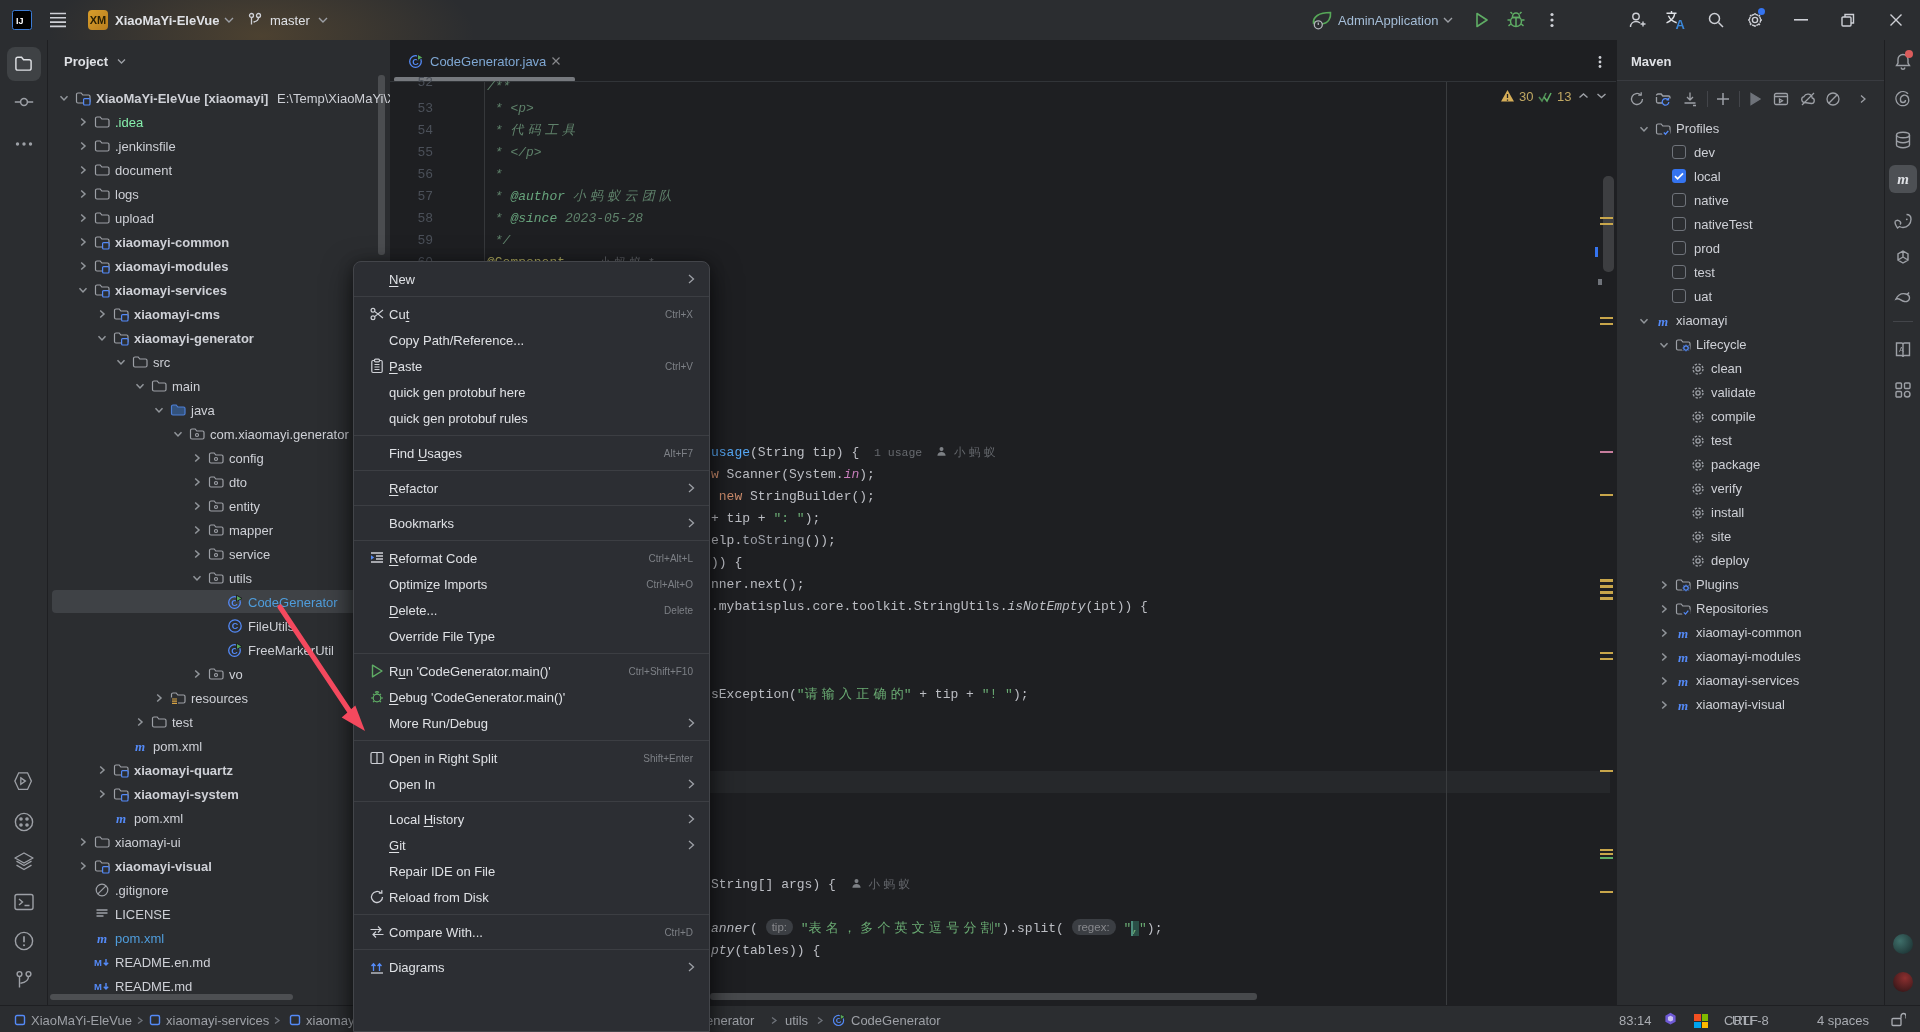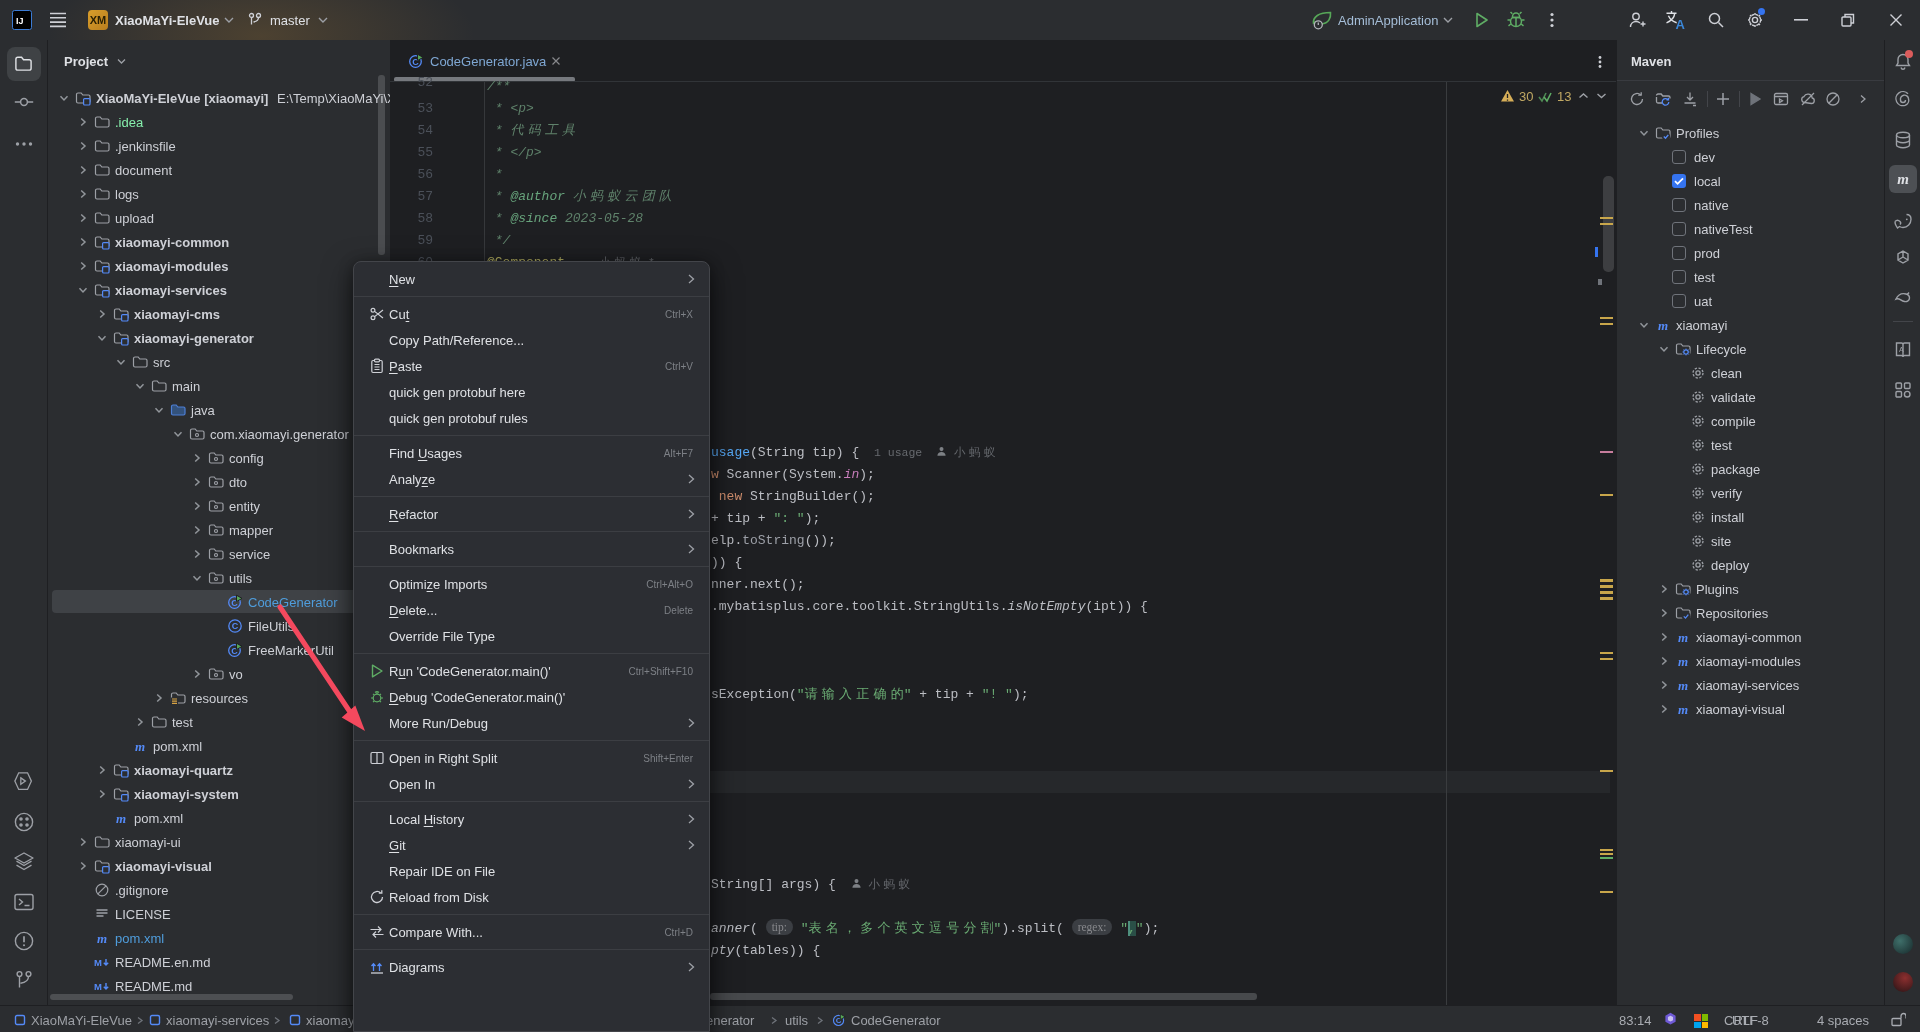--- a/index.html
+++ b/index.html
@@ -29,33 +29,33 @@
 .doc{color:#5f826b;font-style:italic}
 .doctag{color:#67a37c;font-style:italic}
 .kw{color:#cf8e6d}
 .str{color:#6aab73}
 .mtd{color:#56a8f5}
 .fld{color:#c77dbb;font-style:italic}
 .ann{color:#b3ae60}
 .inlay{color:#66696e;font-size:11.5px}
 .cjk{letter-spacing:4.2px;margin-right:-4.2px}
 .cjks{letter-spacing:3.5px;margin-right:-3.5px}
-.chip{display:inline-block;background:#3b3e43;color:#87888c;font-family:Liberation Serif, serif;font-size:11.5px;border-radius:8px;padding:0 6px;line-height:16px;vertical-align:1px}
+.chip{display:inline-block;background:#3b3e43;color:#87888c;font-family:Liberation Sans, sans-serif;font-size:11.5px;border-radius:8px;padding:0 6px;line-height:16px;vertical-align:1px}
 
 #menu{left:353px;top:261px;width:357px;height:771px;background:#2c2e33;border:1px solid #43454a;border-radius:8px 8px 0 0;box-shadow:0 10px 30px rgba(0,0,0,.55),0 2px 14px rgba(0,0,0,.35)}
 .mi{position:relative;height:26px;display:flex;align-items:center;padding-left:15px}
 .mi .ic{width:16px;height:16px;margin-right:4px;flex:0 0 auto}
 .mi .noic{width:20px;flex:0 0 auto}
 .mi .lab{font-size:13px;color:#dfe1e5;white-space:pre}
 .mi .sc{position:absolute;right:16px;font-size:10px;color:#7d8086;white-space:pre}
 .mi .sub{position:absolute;right:12px;width:12px;height:12px}
 .msep{height:1px;background:#3c3e43;margin:4px 0}
 .u{text-decoration:underline;text-underline-offset:2px}
 
-.mrow{position:absolute;height:24px;display:flex;align-items:center;white-space:pre}
+.mrow{position:absolute;height:24px;display:flex;align-items:flex-start;white-space:pre}
 .mlab{font-size:13px;color:#ced0d6;margin-left:5px}
 .crumb{font-size:13px;color:#9da0a6}
 </style></head>
 <body>
 <div id="stage">
   <div class="abs" id="editor">
 
     <div class="abs" style="left:0;top:731px;width:1220px;height:22px;background:#26282b"></div>
 
     <svg class="abs" style="left:18px;top:13px" width="16" height="16" viewBox="0 0 16 16" fill="none">
@@ -825,44 +825,45 @@
         <div class="mi">
           <span class="noic"></span>
           <span class="lab">quick gen protobuf rules</span>
         </div>
         <div class="msep"></div>
         <div class="mi">
           <span class="noic"></span>
           <span class="lab">Find <span class="u">U</span>sages</span>
           <span class="sc">Alt+F7</span>
         </div>
-        <div class="mi">
-          <span class="noic"></span>
-          <span class="lab">Analy<span class="u">z</span>e</span>
-          <svg class="sub" viewBox="0 0 12 12" fill="none" stroke="#9da0a6" stroke-width="1.3">
-            <path d="M4 2l4.5 4L4 10"></path>
-          </svg>
-        </div>
         <div class="msep"></div>
         <div class="mi">
           <span class="noic"></span>
           <span class="lab"><span class="u">R</span>efactor</span>
           <svg class="sub" viewBox="0 0 12 12" fill="none" stroke="#9da0a6" stroke-width="1.3">
             <path d="M4 2l4.5 4L4 10"></path>
           </svg>
         </div>
         <div class="msep"></div>
         <div class="mi">
           <span class="noic"></span>
           <span class="lab">Bookmarks</span>
           <svg class="sub" viewBox="0 0 12 12" fill="none" stroke="#9da0a6" stroke-width="1.3">
             <path d="M4 2l4.5 4L4 10"></path>
           </svg>
         </div>
         <div class="msep"></div>
+        <div class="mi">
+          <svg class="ic" viewBox="0 0 16 16" fill="none" stroke="#ced0d6" stroke-width="1.3">
+            <path d="M2 3h12M7 6h7M7 9h7M2 12h12"></path>
+            <path d="M2 5.2l3.2 2.3L2 9.8z" fill="#548af7" stroke="none"></path>
+          </svg>
+          <span class="lab"><span class="u">R</span>eformat Code</span>
+          <span class="sc">Ctrl+Alt+L</span>
+        </div>
         <div class="mi">
           <span class="noic"></span>
           <span class="lab">Optimi<span class="u">z</span>e Imports</span>
           <span class="sc">Ctrl+Alt+O</span>
         </div>
         <div class="mi">
           <span class="noic"></span>
           <span class="lab"><span class="u">D</span>elete...</span>
           <span class="sc">Delete</span>
         </div>

